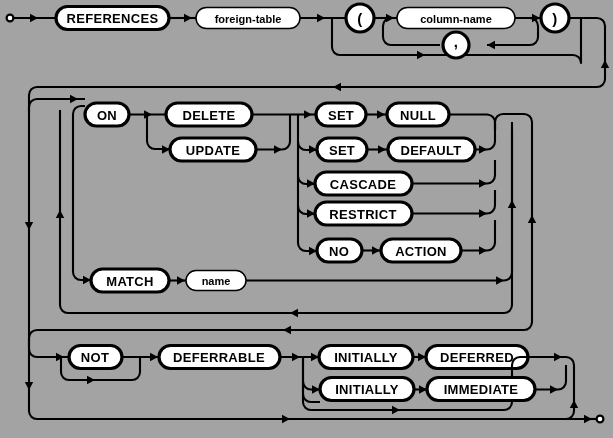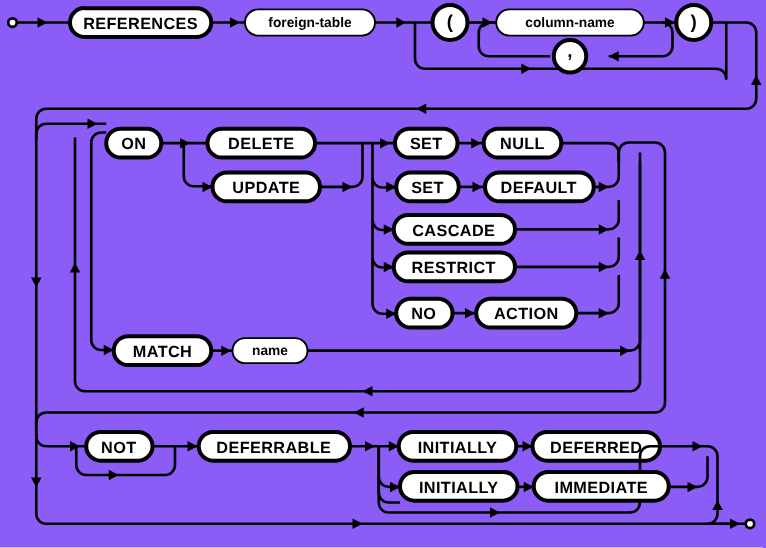--- a/index.html
+++ b/index.html
@@ -1,19 +1,19 @@
 <!DOCTYPE html>
 <html><head>
 <meta charset="utf-8">
 <style>
   html,body{margin:0;padding:0;background:#ffffff;}
   #diagram-root{
     position:relative;
     width:613px;height:438px;
-    background:#8b5cf6;
+    background:#a3a3a3;
     font-family:"Liberation Sans", sans-serif;
     overflow:hidden;
   }
   svg{display:block;}
   .rail{fill:none;stroke:#000000;stroke-width:2.1;stroke-linecap:butt;stroke-linejoin:round;}
   .arrowhead{fill:#000000;stroke:none;}
   .term-box{fill:#ffffff;stroke:#000000;stroke-width:3.2;}
   .nonterm-box{fill:#ffffff;stroke:#000000;stroke-width:1.5;}
   .term-label{
     font-family:"Liberation Sans", sans-serif;

